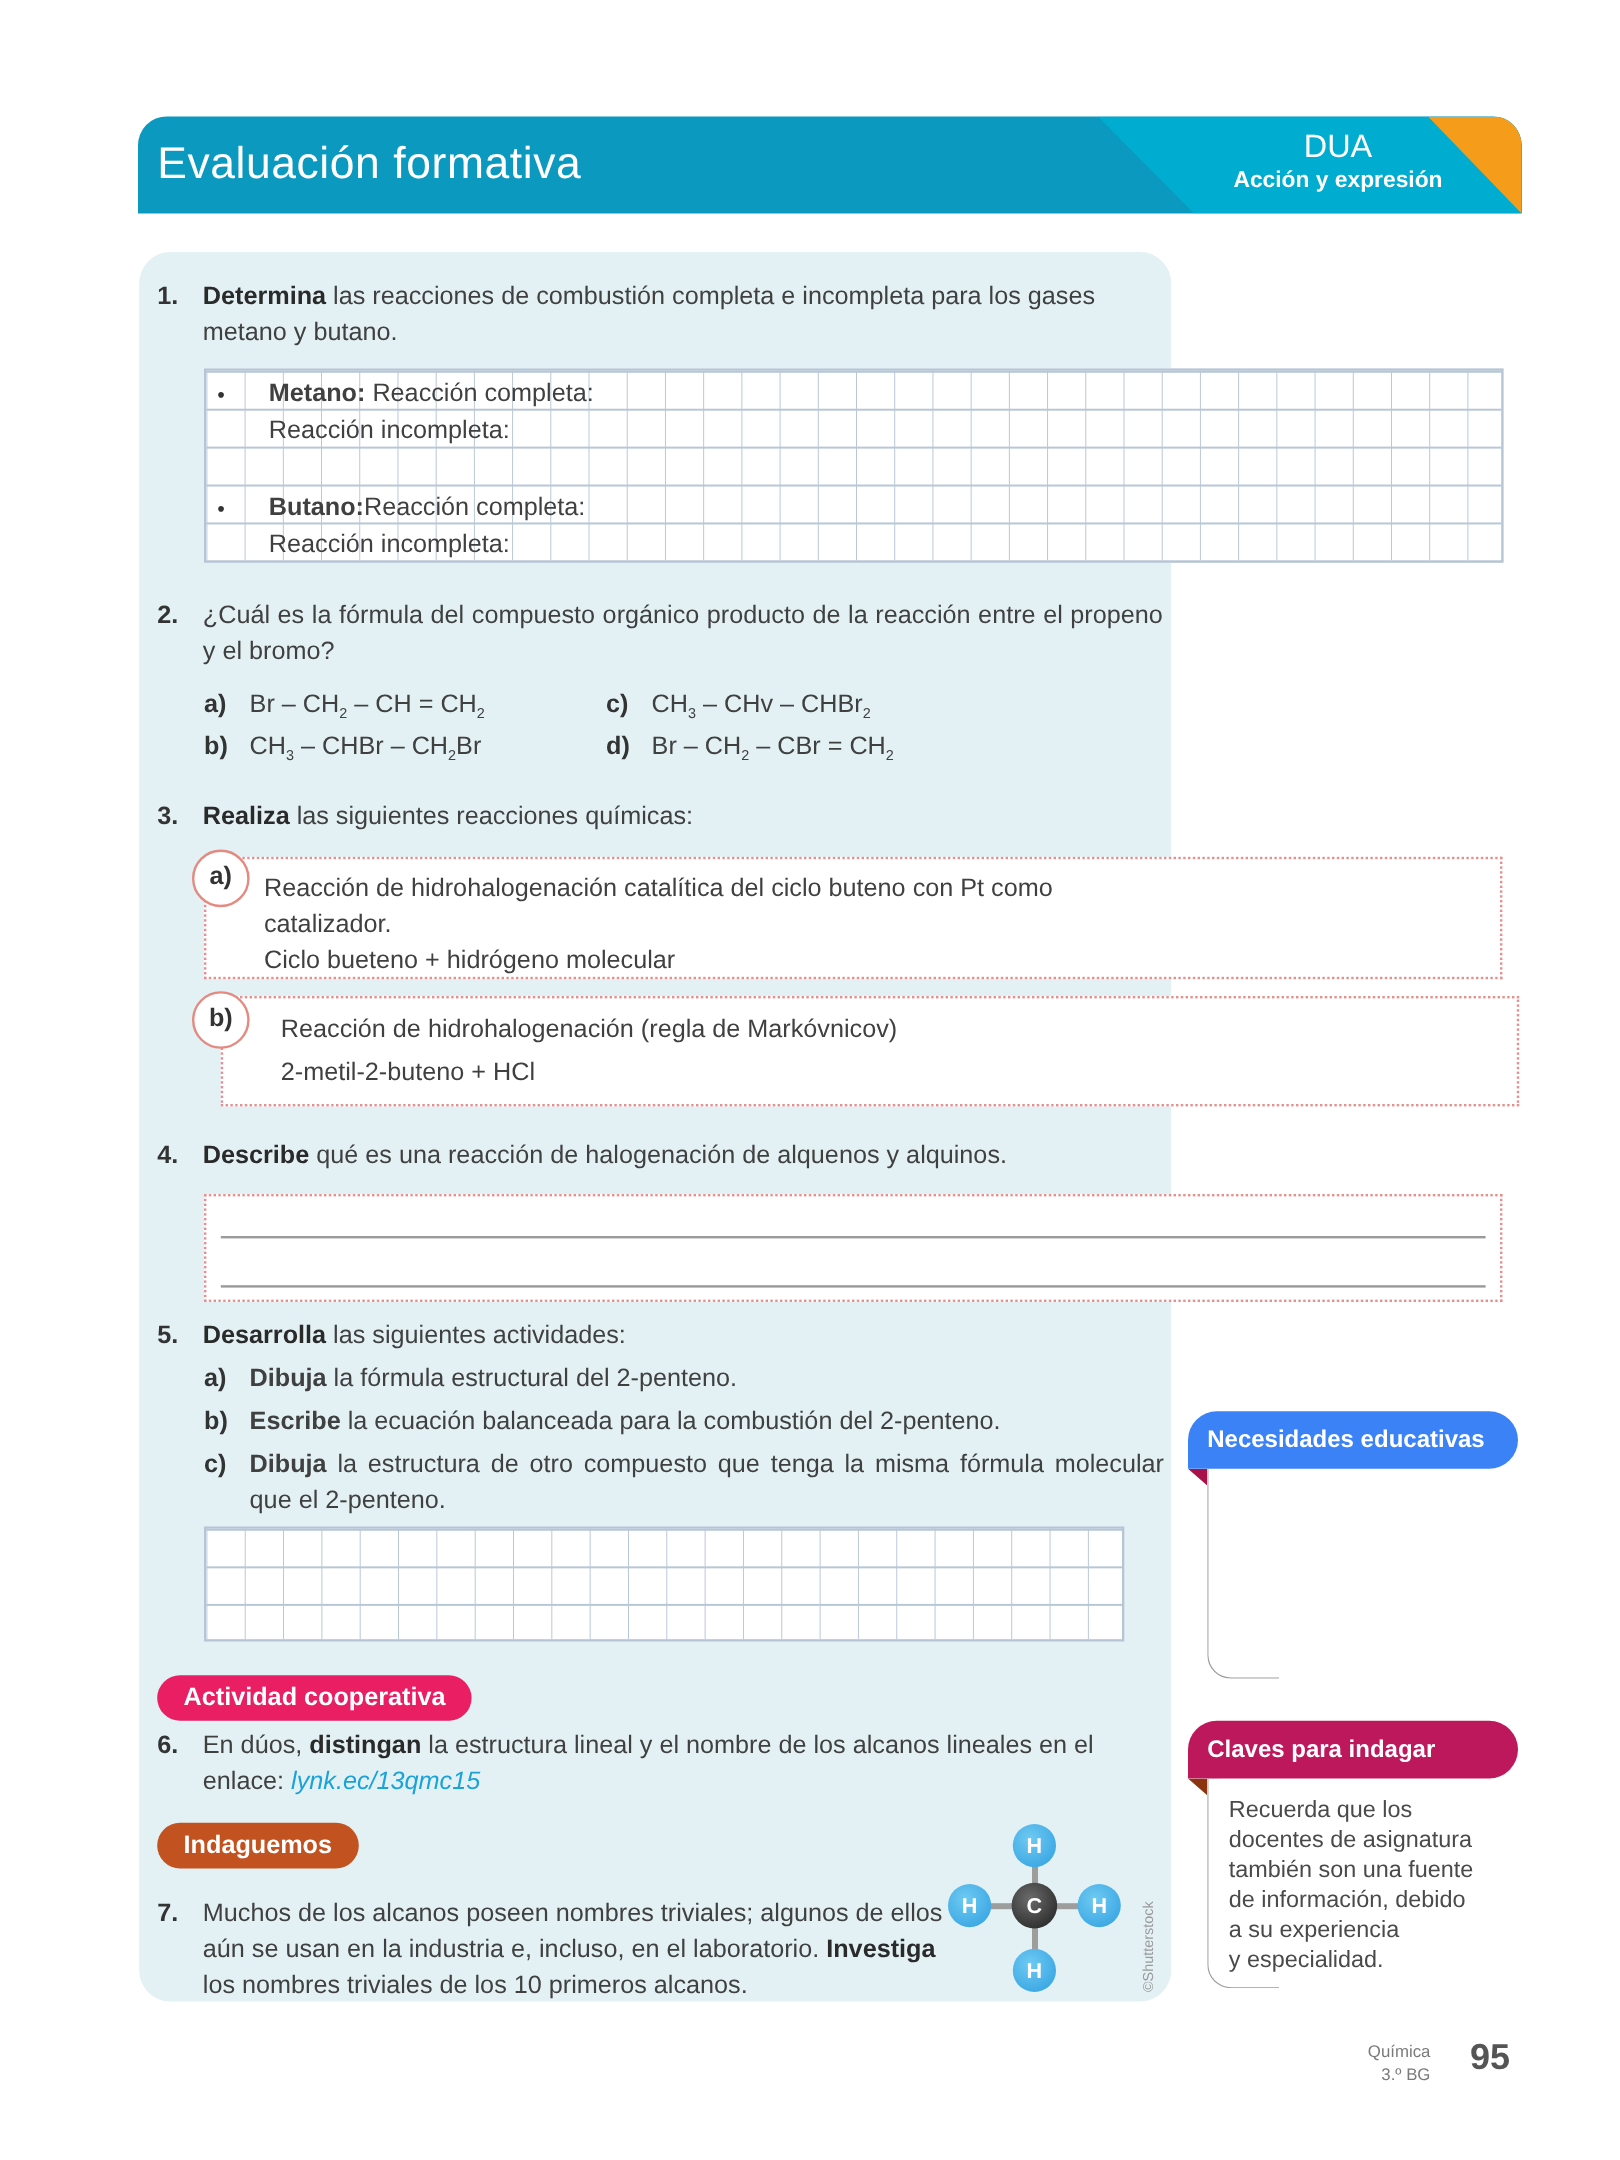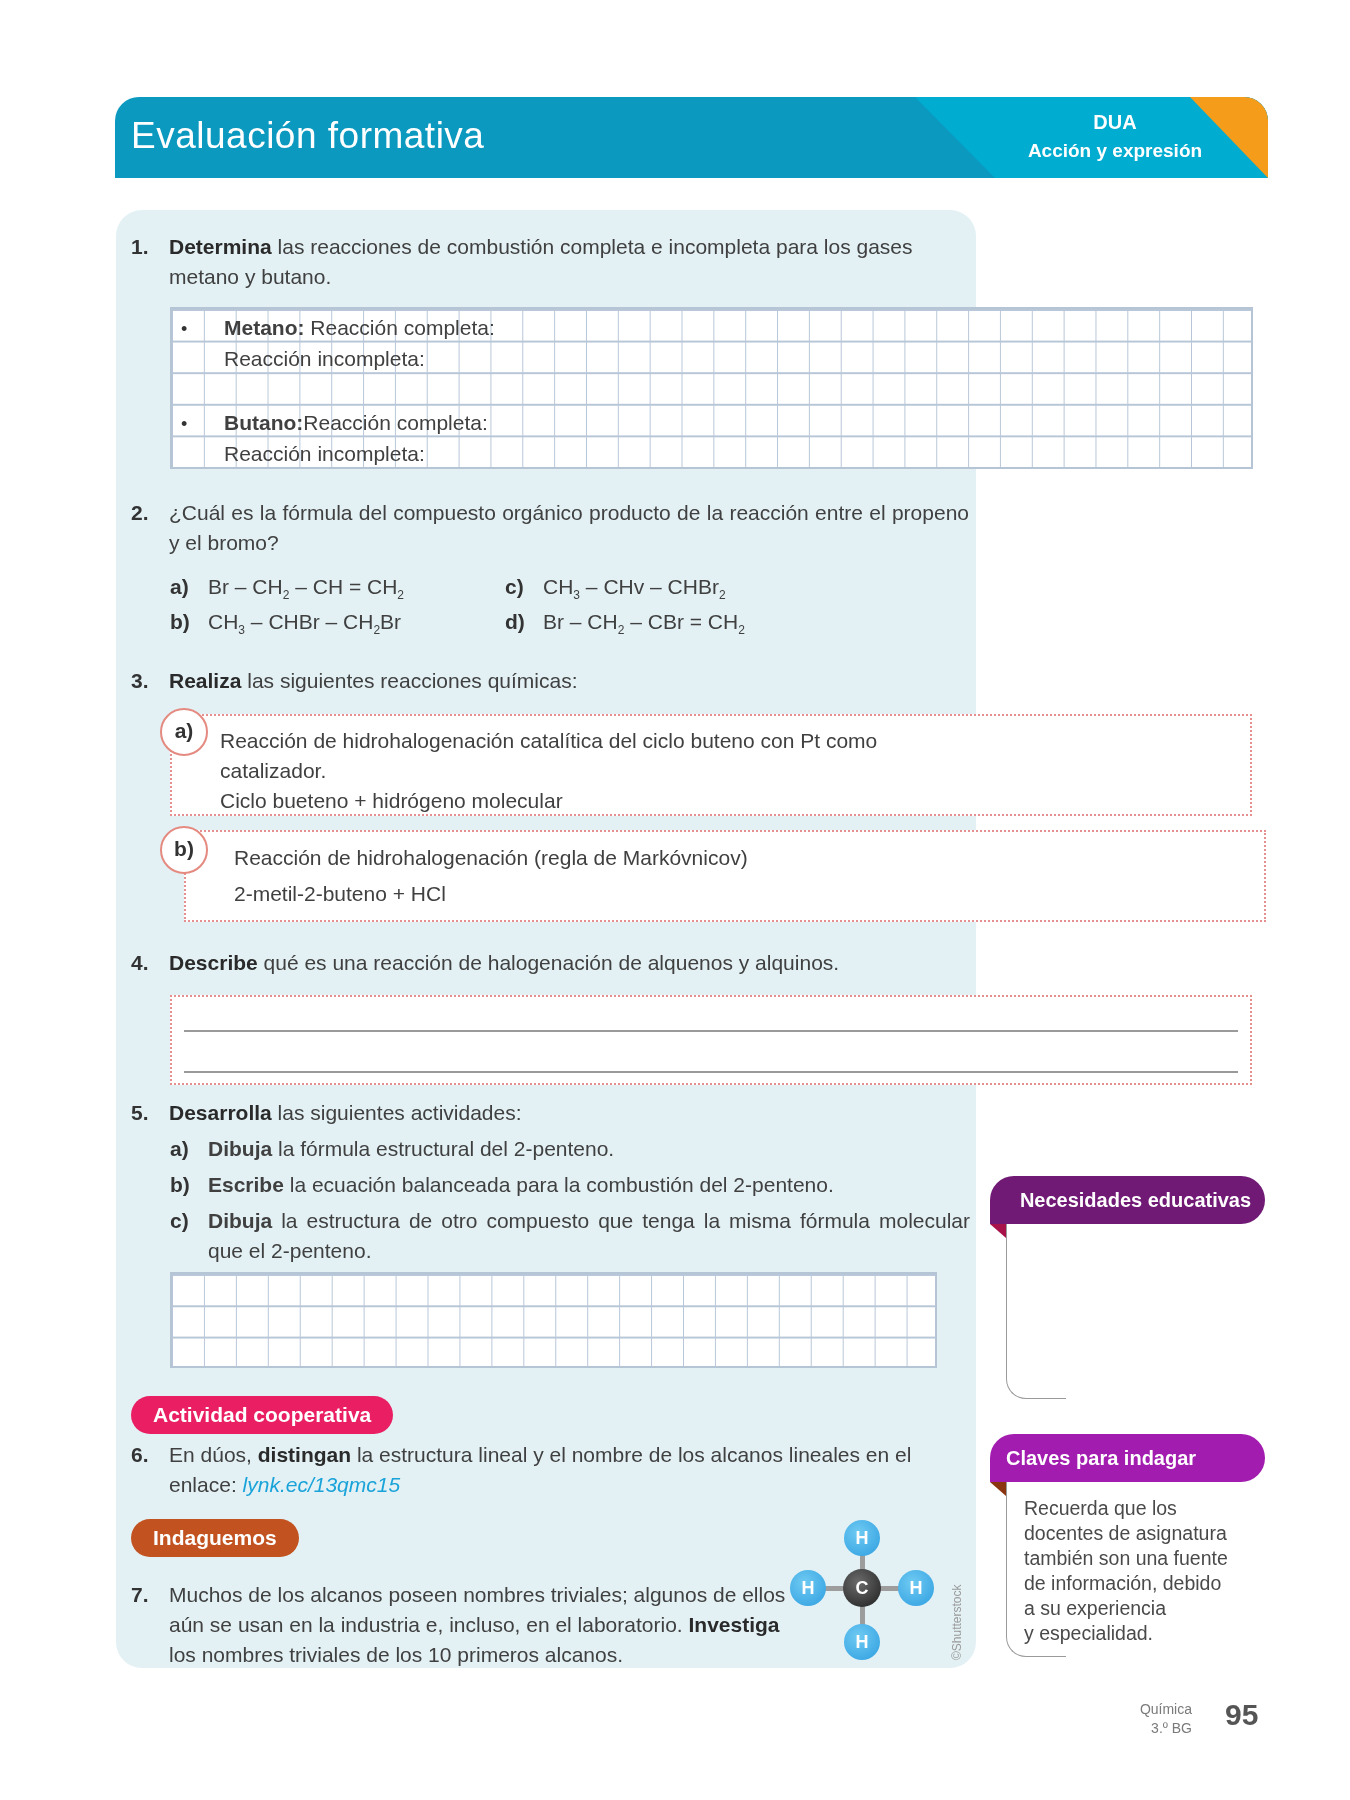--- a/index.html
+++ b/index.html
@@ -8,21 +8,21 @@
 
   
   .header { position: absolute; left: 115px; top: 97px; width: 1153px; height: 81px;
             border-radius: 24px 24px 0 0; overflow: hidden; background: #0b99bf; }
   .header .light { position: absolute; left: 800px; top: 0; width: 400px; height: 81px;
             background: #00acd0; clip-path: polygon(0 0, 100% 0, 100% 100%, 20% 100%); }
   .header .orange { position: absolute; right: 0; top: 0; width: 78px; height: 81px;
             background: #f59c1a; clip-path: polygon(0 0, 100% 0, 100% 100%); }
   .header .title { position: absolute; left: 16px; top: 18px; color: #fff; font-size: 37px; letter-spacing: 0.5px; }
   .header .dua { position: absolute; left: 885px; top: 10px; width: 230px; text-align: center; color: #fff; }
-  .header .dua .t1 { font-size: 20px; font-weight: bold; line-height: 30px; }
+  .header .dua .t1 { font-size: 27px; font-weight: normal; line-height: 30px; }
   .header .dua .t2 { font-size: 19px; font-weight: bold; line-height: 28px; }
 
   
   .panel { position: absolute; left: 116px; top: 210px; width: 860px; height: 1458px;
            background: #e3f1f5; border-radius: 26px; }
 
   .q { position: absolute; font-size: 21px; line-height: 30px; color: #404040; }
   .q .num { position: absolute; left: 0; font-weight: bold; color: #333; }
   .q .body { position: absolute; left: 38px; }
   .q b { color: #2a2a2a; }
@@ -198,27 +198,27 @@
   <div class="bond" style="left:30px; top:66px; width:85px; height:5px;"></div>
   <div class="atom h" style="left:54px; top:0px;">H</div>
   <div class="atom h" style="left:0px; top:50px;">H</div>
   <div class="atom c" style="left:53px; top:49px;">C</div>
   <div class="atom h" style="left:108px; top:50px;">H</div>
   <div class="atom h" style="left:54px; top:104px;">H</div>
 </div>
 <div class="credit">©Shutterstock</div>
 
 <div class="note" style="top:1176px; height:240px;">
-  <div class="head" style="background:#701a75;text-align:center;">Necesidades educativas</div>
+  <div class="head" style="background:#3b82f6;">Necesidades educativas</div>
   <div class="fold" style="background:#a8124a;"></div>
   <div class="bodybox" style="height:175px;"></div>
 </div>
 
 <div class="note" style="top:1434px; height:240px;">
-  <div class="head" style="background:#a21caf;">Claves para indagar</div>
+  <div class="head" style="background:#be185d;">Claves para indagar</div>
   <div class="fold" style="background:#8a3510;"></div>
   <div class="bodybox" style="height:175px;"></div>
   <div class="bodytxt" style="top:62px;">
     <div>Recuerda que los</div>
       <div>docentes de asignatura</div>
       <div>también son una fuente</div>
     <div>de información, debido</div>
       <div>a su experiencia</div>
       <div>y especialidad.</div>
   </div>

